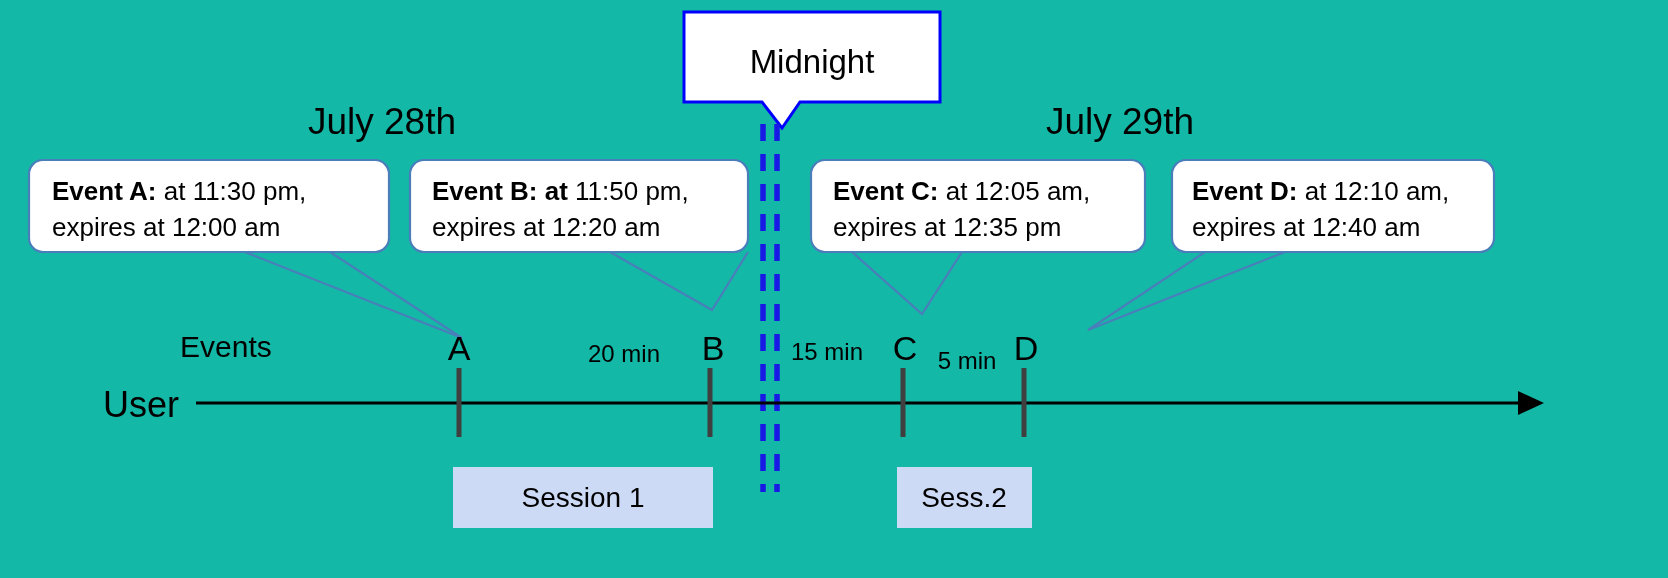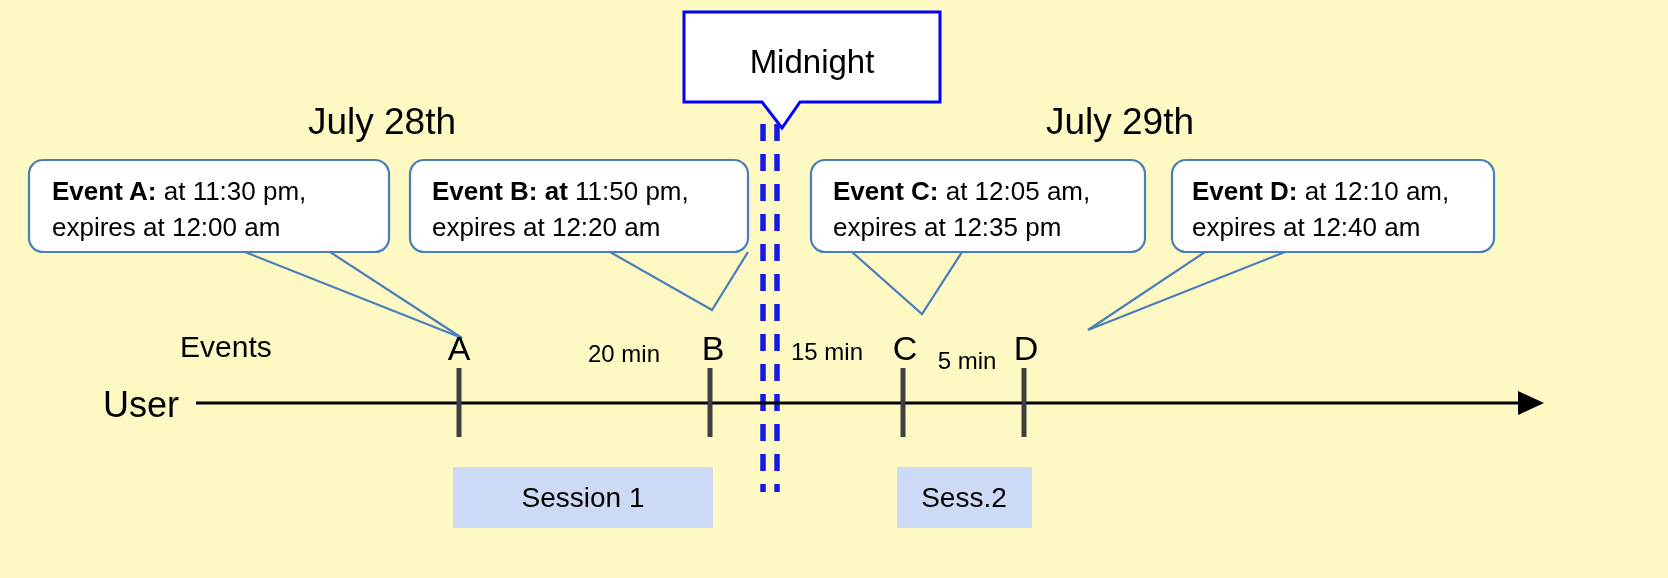--- a/index.html
+++ b/index.html
@@ -10,21 +10,21 @@
   }
   body {
     font-family: "Liberation Sans", sans-serif;
     color: #000000;
   }
   #diagram-root {
     position: relative;
     width: 1668px;
     height: 578px;
     overflow: hidden;
-    background: #fef9c3;
+    background: #14b8a6;
   }
   #diagram-svg {
     position: absolute;
     top: 0;
     left: 0;
     width: 1668px;
     height: 578px;
   }
   .callout-box {
     fill: #ffffff;

